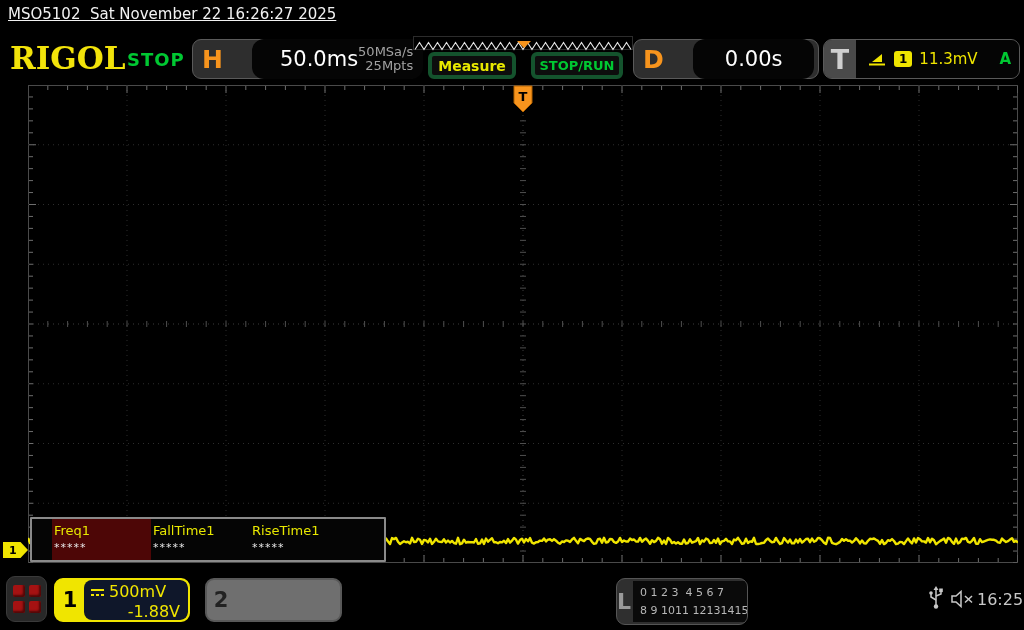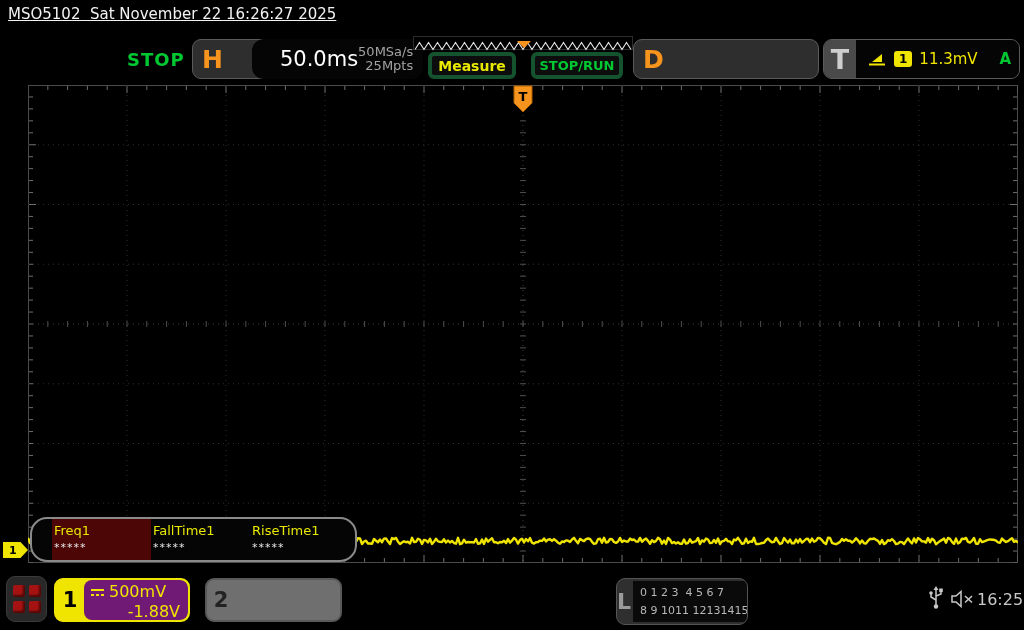--- a/index.html
+++ b/index.html
@@ -45,41 +45,41 @@
 
   
   .grat { position:absolute; left:28px; top:85px; width:990px; height:478px; }
 
   
   .ch1-marker { position:absolute; left:3px; top:542px; width:25px; height:16px; background:#f0e500;
                 clip-path:polygon(0 0,70% 0,100% 50%,70% 100%,0 100%); color:#000; font-weight:bold;
                 font-size:11px; display:flex; align-items:center; justify-content:flex-start; padding-left:6px; }
 
   
-  .meas { position:absolute; left:30px; top:517px; width:327px; height:45px; background:#050505;
-          border:2px solid #8a8a8a; border-radius:17px; display:flex; padding-left:20px; overflow:hidden; }
+  .meas { position:absolute; left:30px; top:517px; width:356px; height:45px; background:#050505;
+          border:2px solid #8a8a8a; border-radius:1px; display:flex; padding-left:20px; overflow:hidden; }
   .meas-cell { width:99px; padding:4px 0 0 2px; }
   .meas-cell.hl { background:#4d0606; }
   .meas-label { color:#e8e800; font-size:13px; }
   .meas-value { color:#e8e8e8; font-size:11px; letter-spacing:1px; margin-top:3px; }
 
   
   .menu-btn { position:absolute; left:6px; top:576px; width:41px; height:46px; background:#282828;
               border:1px solid #3a3a3a; border-radius:9px; display:grid;
               grid-template-columns:12px 12px; grid-template-rows:12px 12px; gap:4px;
               align-content:center; justify-content:center; cursor:pointer; }
   .menu-sq { background:#a51212; border-radius:2px; box-shadow:inset -2px -2px 2px #520808; }
 
   .ch { position:absolute; top:578px; height:44px; border-radius:9px; display:flex; overflow:hidden; }
   .ch1 { left:54px; width:136px; background:#f0e500; border:2px solid #f0e500; }
   .ch2 { left:205px; width:137px; background:#6f6f6f; border:2px solid #585858; }
   .ch-num { width:28px; display:flex; align-items:center; justify-content:center; font-weight:bold; font-size:21px; }
   .ch1 .ch-num { color:#000; }
   .ch2 .ch-num { color:#222; }
-  .ch-body { flex:1; background:#701a75; border-radius:8px; padding:2px 8px 0 6px; line-height:1.25; }
+  .ch-body { flex:1; background:#0f172a; border-radius:8px; padding:2px 8px 0 6px; line-height:1.25; }
   .ch1 .ch-body { color:#f0e500; }
   .ch2 .ch-body { color:#b2b2b2; }
   .ch-scale { font-size:16px; display:flex; align-items:center; gap:4px; }
   .ch-offset { font-size:16px; text-align:right; }
 
   .lblock { position:absolute; left:616px; top:578px; width:132px; height:47px; background:#2f2f2f;
             border:1px solid #555; border-radius:9px; display:flex; overflow:hidden; cursor:pointer; }
   .l-letter { width:30px; color:#9a9a9a; font-weight:bold; font-size:22px; display:flex; align-items:center; justify-content:center; }
   .l-body { flex:1; background:#0a0a0a; border-radius:0; margin:2px; color:#b8b8b8; font-size:11px;
             display:flex; flex-direction:column; justify-content:center; padding-left:7px; line-height:1.6; white-space:pre; }
@@ -88,20 +88,21 @@
   .spk-ico { position:absolute; left:950px; top:590px; }
   .clock { position:absolute; left:977px; top:590px; color:#c8c8c8; font-size:16px; }
 </style>
 </head>
 <body>
 
 <div id="screen">
 
   <div class="topbar">MSO5102  Sat November 22 16:26:27 2025</div>
 
+  <div class="logo">RIGOL</div>
   <div class="auto">STOP</div>
 
   <div class="hdr-block h-block">
     <span class="hdr-letter" style="color:#f7941d">H</span>
     <div class="hdr-inner">
       <span class="h-main">50.0ms</span>
       <span class="h-rates">
         <span>50MSa/s</span><br>
         <span>25Mpts</span>
       </span>
@@ -117,20 +118,23 @@
 
   <div class="btn btn-measure">
     <span>Measure</span>
   </div>
   <div class="btn btn-run">
     <span>STOP/RUN</span>
   </div>
 
   <div class="hdr-block d-block">
     <span class="hdr-letter" style="color:#f7941d">D</span>
+    <div class="hdr-inner">
+      <span class="d-main">0.00s</span>
+    </div>
   </div>
 
   <div class="hdr-block t-block">
     <div class="t-letter">T</div>
     <div class="t-inner">
       <svg width="19" height="15">
         <polygon points="4,10 14,2 14,10" fill="#f0e500"></polygon>
         <line x1="1" y1="12.5" x2="17" y2="12.5" stroke="#f0e500" stroke-width="2"></line>
       </svg>
       <span class="t-badge">1</span>

